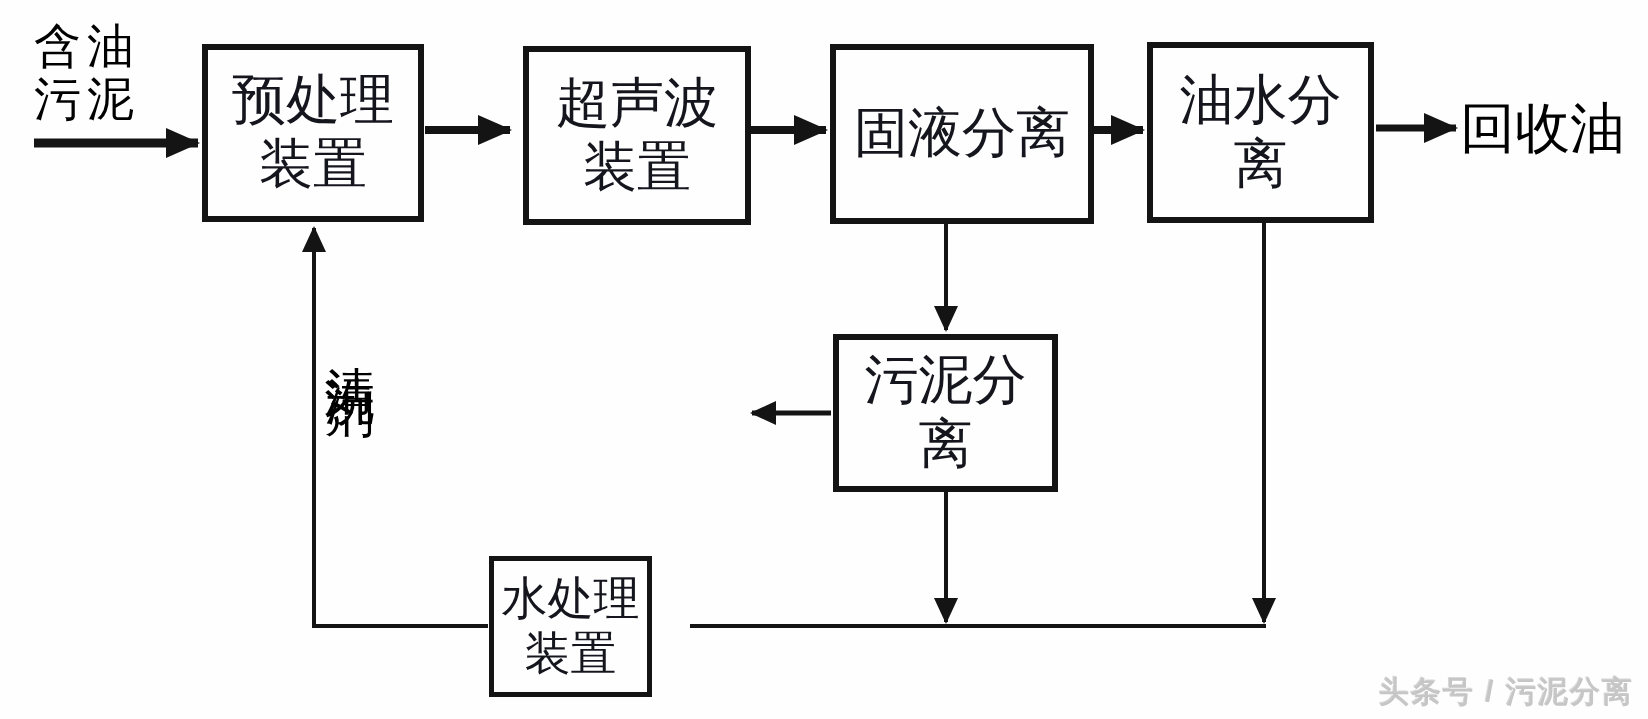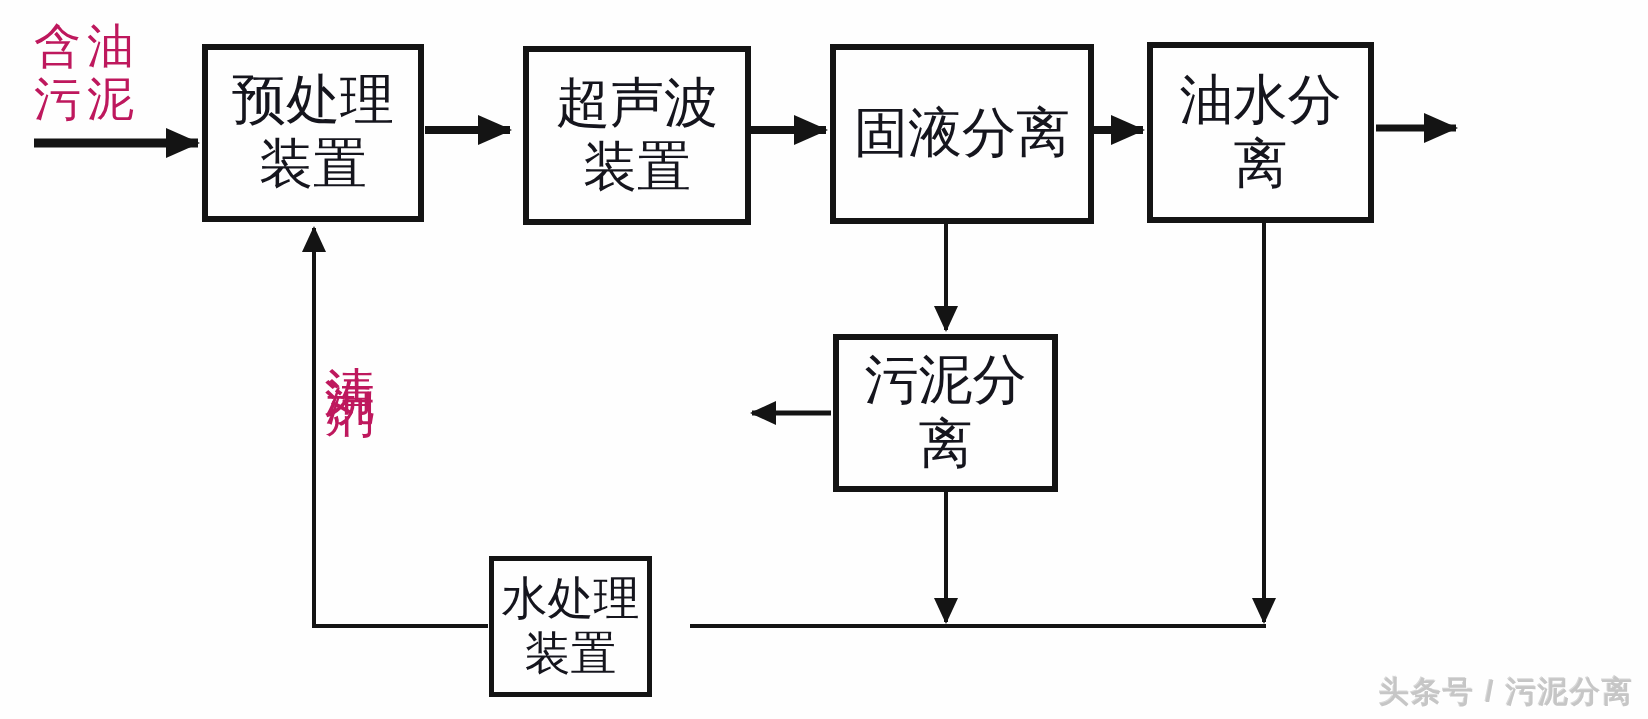--- a/index.html
+++ b/index.html
@@ -6,21 +6,21 @@
   .stage{
     position:relative;width:1648px;height:719px;background:#fefefe;
     font-family:"Liberation Serif","DejaVu Serif",serif;color:#15151d;overflow:hidden;
   }
   .edges-layer{position:absolute;left:0;top:0;width:1648px;height:719px;}
   .node-box{
     position:absolute;box-sizing:border-box;border:6px solid #141414;background:#fefefe;
     display:flex;align-items:center;justify-content:center;text-align:center;
   }
   .node-label{white-space:pre-line;line-height:1.18;font-size:54px;color:#15151d;}
-  .free-label{position:absolute;white-space:pre-line;line-height:1.12;color:#be185d;text-align:center;}
+  .free-label{position:absolute;white-space:pre-line;line-height:1.12;color:#000000;text-align:center;}
   .lbl-input{left:34px;top:20px;font-size:47px;letter-spacing:6px;}
   .lbl-recovered{left:1460px;top:98px;font-size:55px;}
   .lbl-sediment{left:624px;top:376px;font-size:52px;letter-spacing:4px;}
   .lbl-cleaning{left:322px;top:326px;font-size:50px;writing-mode:vertical-rl;letter-spacing:10px;}
   .box-water .node-label{font-size:46px;}
   .watermark{
     position:absolute;right:14px;bottom:6px;font-size:30px;font-weight:bold;
     font-family:"Liberation Sans","DejaVu Sans",sans-serif;
     color:#c6c6c6;text-shadow:1px 1px 0 #ffffff,-1px -1px 0 #d9d9d9;letter-spacing:2px;
   }
@@ -77,19 +77,20 @@
   </div>
 
   <div class="node-box box-water" style="left:489px;top:556px;width:163px;height:141px;border-width:5px;">
     <span class="node-label">水处理
 装置</span>
   </div>
 
   <div class="free-label lbl-input">含油
 污泥</div>
 
+  <div class="free-label lbl-recovered">回收油</div>
 
 
   <div class="free-label lbl-cleaning">清洗剂</div>
 
   <div class="watermark">头条号 / 污泥分离</div>
 
 </div>
 
 </body></html>

